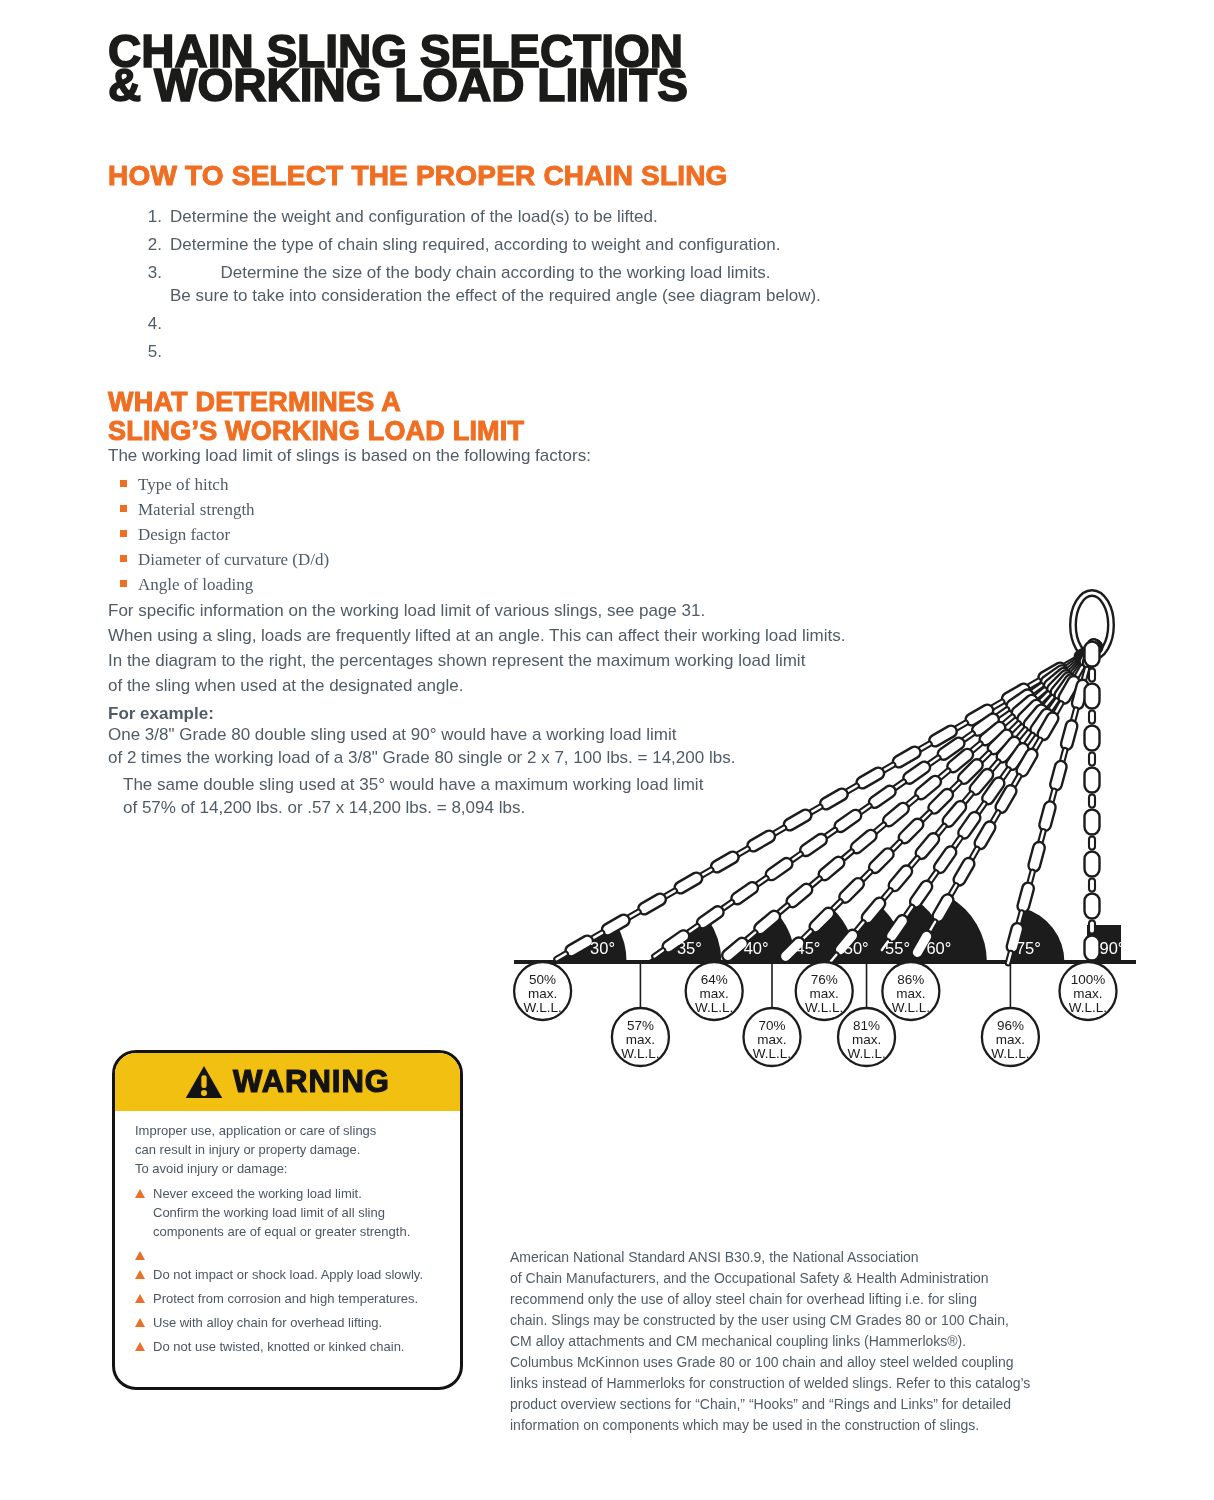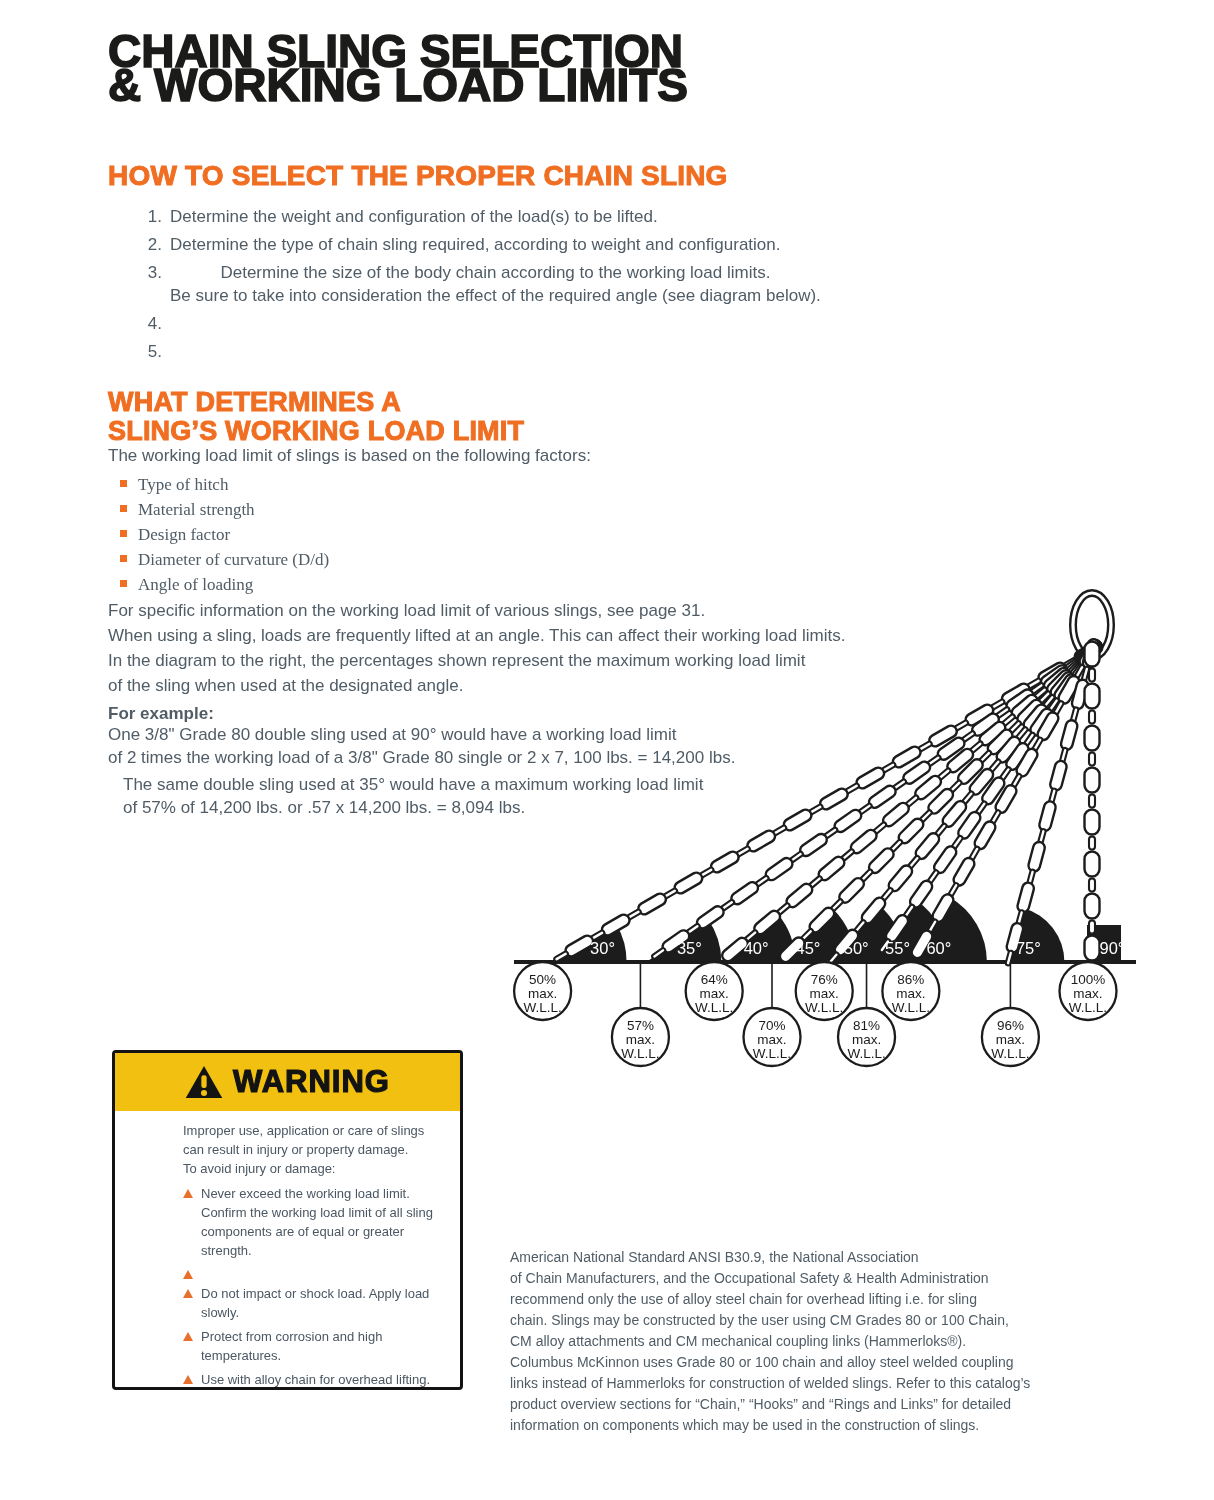--- a/index.html
+++ b/index.html
@@ -36,31 +36,31 @@
 
   .para1{left:108px; top:598px; line-height:25px;}
   .example-label{left:108px; top:702px; font-weight:bold;}
   .example1{left:108px; top:723px;}
   .example2{left:108px; top:773px;margin-left:15px;}
 
   .diagram{left:500px; top:585px; width:660px; height:550px;}
 
   .warning-box{
     left:112px; top:1050px; width:351px; height:340px; background:#fff;
-    border:3.5px solid #131313; border-radius:4px; overflow:hidden; box-sizing:border-box;
+    border:3.5px solid #131313; border-radius:24px; overflow:hidden; box-sizing:border-box;
   }
   .warning-header{
     height:57px; background:#f2c011; display:flex; align-items:center; justify-content:center;
     gap:10px; border-bottom:1px solid #f2c011;
   }
   .warning-title{
     font-size:31px; font-weight:900; color:#131313; letter-spacing:1px;
     -webkit-text-stroke:1.2px #131313;
   }
-  .warning-body{padding:10px 12px 0 20px; font-size:13px; line-height:19px; color:#4b5763;margin-left:48px;}
+  .warning-body{padding:10px 12px 0 20px; font-size:13px; line-height:19px; color:#4b5763;}
   .warning-intro{margin-bottom:6px;}
   .warn-item{display:flex; margin-bottom:5px;}
   .tri{
     flex:none; width:0; height:0; margin:5px 8px 0 0;
     border-left:5.5px solid transparent; border-right:5.5px solid transparent;
     border-bottom:9px solid #e8702a;
   }
   .standards{left:510px; top:1247px; width:610px; font-size:14px; line-height:21px;}
 </style>
 </head>

